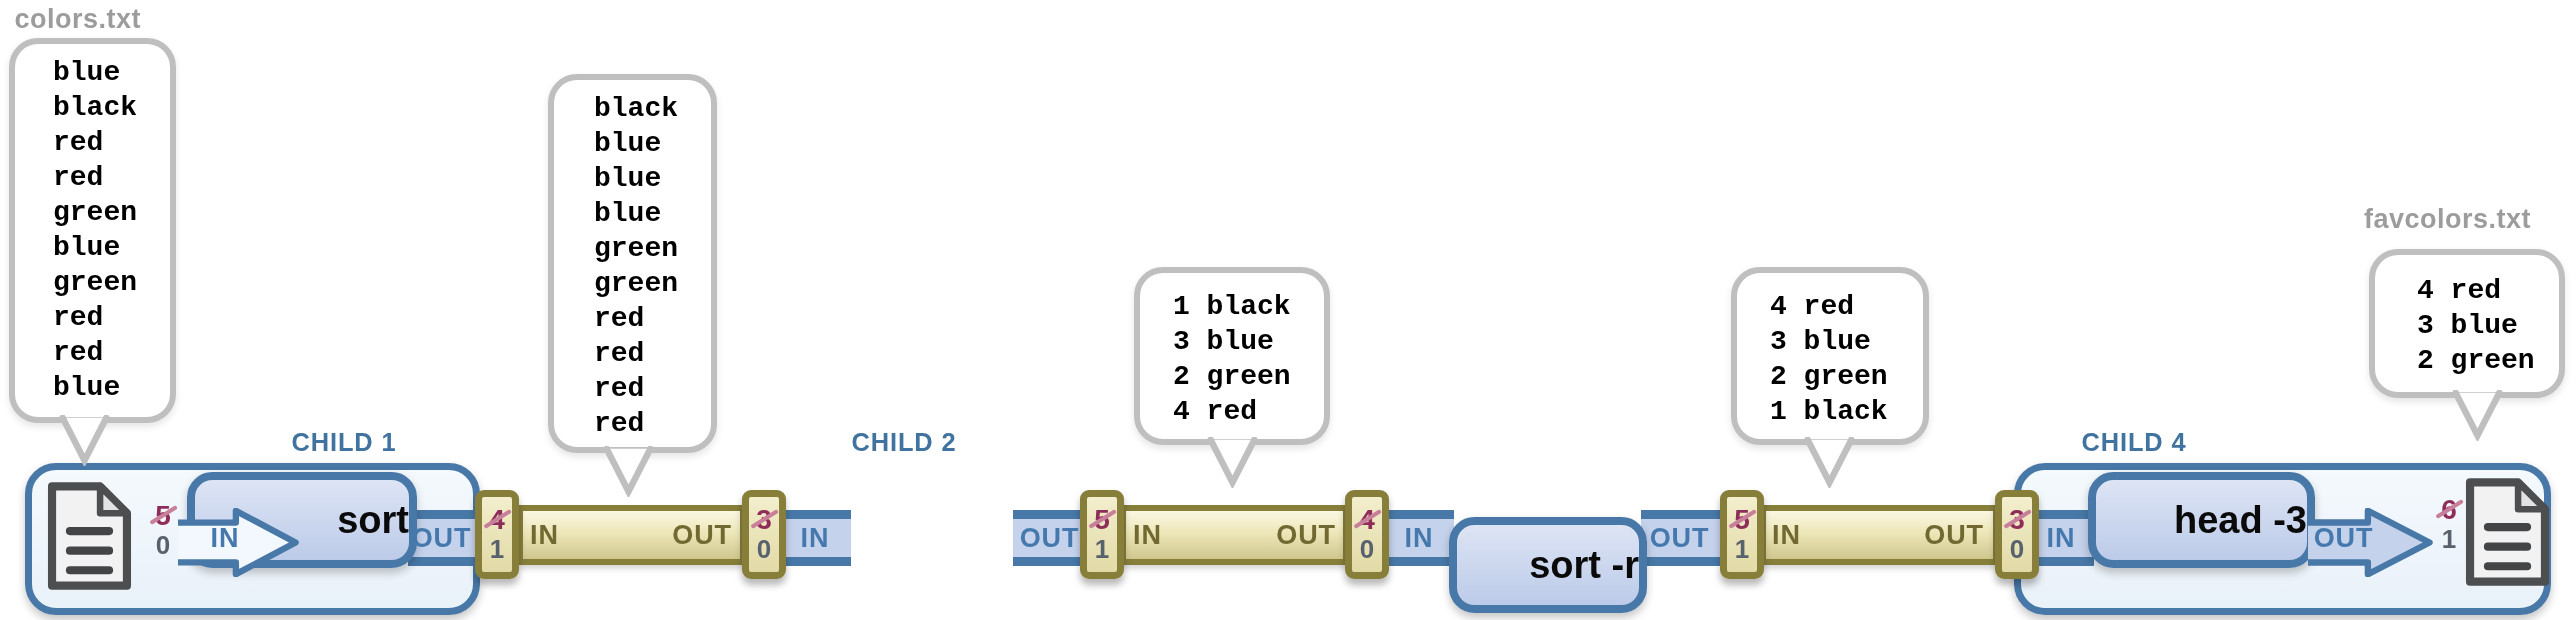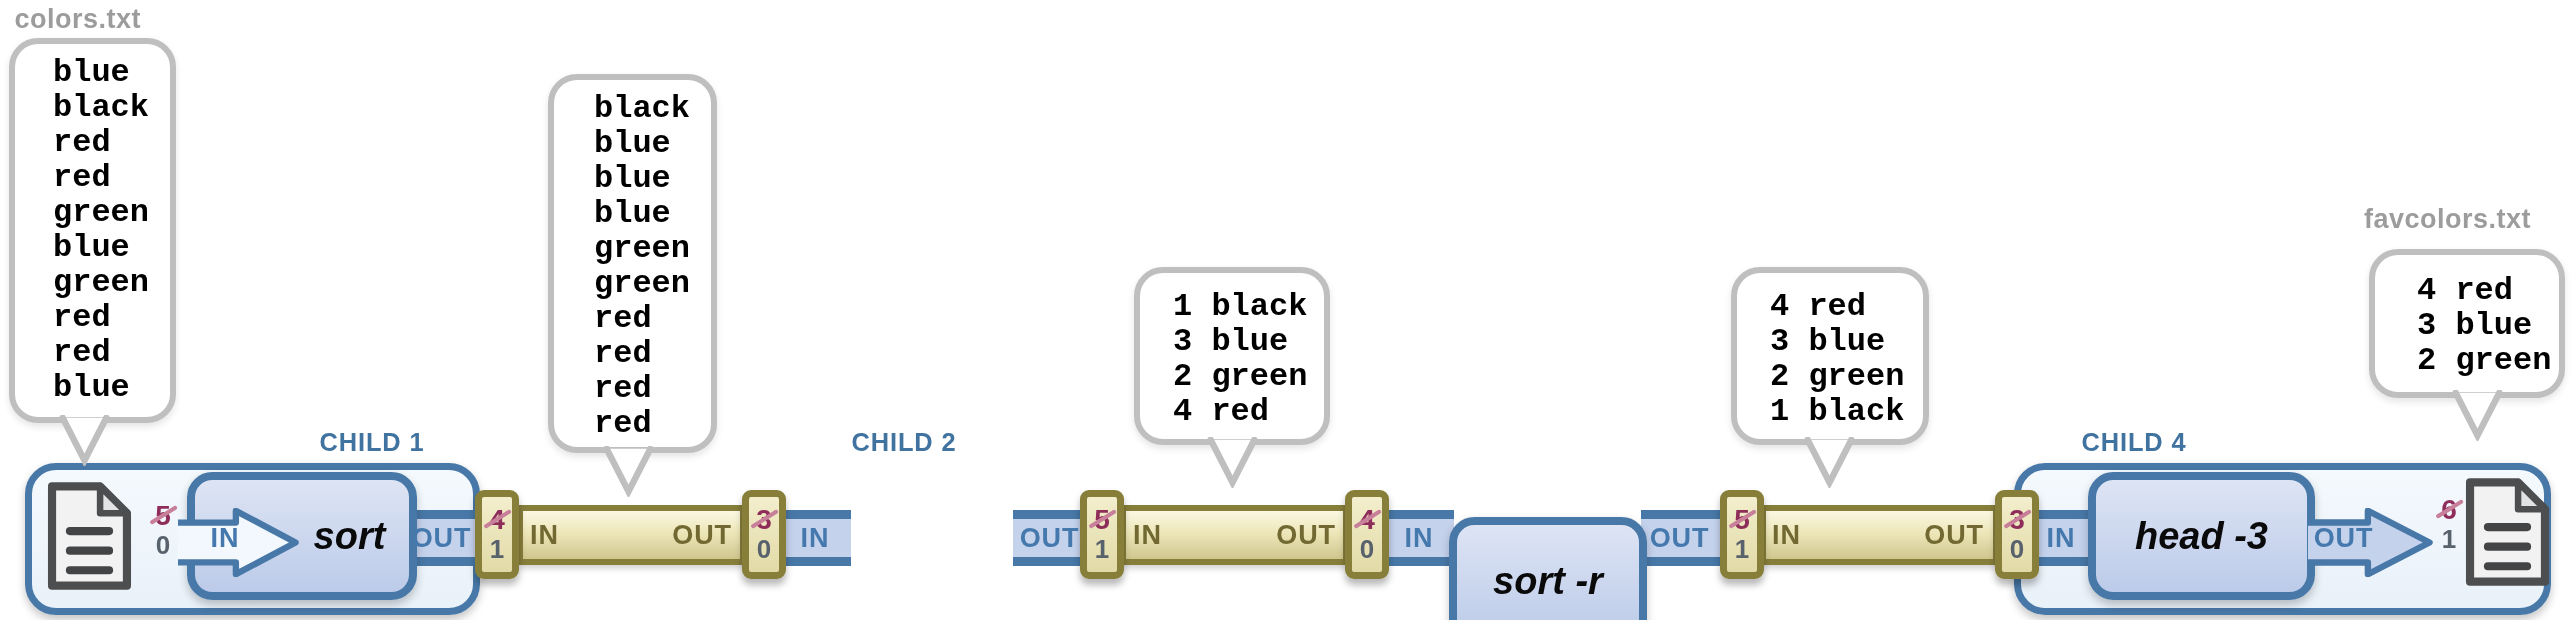--- a/index.html
+++ b/index.html
@@ -18,21 +18,21 @@
     position: absolute;
     background: #ffffff;
     border: 6.3px solid #bfbfbf;
     border-radius: 29px;
     box-shadow: 0 3.6px 7.3px rgba(0,0,0,0.10);
     z-index: 6;
   }
   .bubble-text {
     font-family: "Liberation Mono", monospace;
     font-weight: bold;
-    font-size: 32px;
+    font-size: 28px;
     line-height: 35px;
     color: #000000;
     white-space: pre-line;
   }
   .tail { position: absolute; z-index: 7; }
 
   .file-label {
     position: absolute;
     font-weight: bold;
     font-size: 27px;
@@ -60,33 +60,32 @@
     height: 152px;
     background: linear-gradient(#f4f9fd, #e9f1f9);
     border: 7.3px solid #4878a7;
     border-radius: 31px;
     box-shadow: 0 4.5px 8.2px rgba(0,0,0,0.22);
     z-index: 1;
   }
   .cmd-box {
     position: absolute;
     top: 472px;
-    height: 128px;
+    height: 96px;
     background: linear-gradient(#dde4f4, #bccbe9);
     border: 8.2px solid #4878a7;
     border-radius: 25.4px;
     box-shadow: 0 4.5px 8.2px rgba(0,0,0,0.22);
     z-index: 3;
     display: flex;
     align-items: center;
-    justify-content: center;
+    justify-content: flex-end;
     font-weight: bold;
     font-size: 38px;
     color: #0a0a0b;
-    font-style: italic;
   }
   .stub {
     position: absolute;
     top: 510px;
     height: 56px;
     background: #c5d2ec;
     border-top: 9px solid #4878a7;
     border-bottom: 9px solid #4878a7;
     z-index: 2;
   }
@@ -238,21 +237,21 @@
 
   <div class="bubble" style="left:2369px; top:249px; width:196px; height:149px; padding:18px 0 0 42px;">
     <div class="bubble-text">4 red
 3 blue
 2 green</div>
   </div>
   <svg class="tail" style="left:2451px; top:390px;" width="53" height="51" viewBox="0 0 58 56">
     <path d="M5,3 L29,50 L53,3" fill="#ffffff" stroke="#bfbfbf" stroke-width="7" stroke-linecap="round"></path>
   </svg>
 
-  <div class="child-label" style="left:236px;">CHILD 1</div>
+  <div class="child-label" style="left:208px;">CHILD 1</div>
   <div class="child-label" style="left:768px;">CHILD 2</div>
   <div class="child-label" style="left:1998px;">CHILD 4</div>
 
   <div class="outer-box" style="left:25.4px; width:455px;"></div>
   <div class="outer-box" style="left:2014px; width:537px;"></div>
 
   <div class="stub" style="left:408px;  width:73px;"></div>
   <div class="stub" style="left:780px;  width:71px;"></div>
   <div class="stub" style="left:1013px; width:73px;"></div>
   <div class="stub" style="left:1383px; width:71px;"></div>

